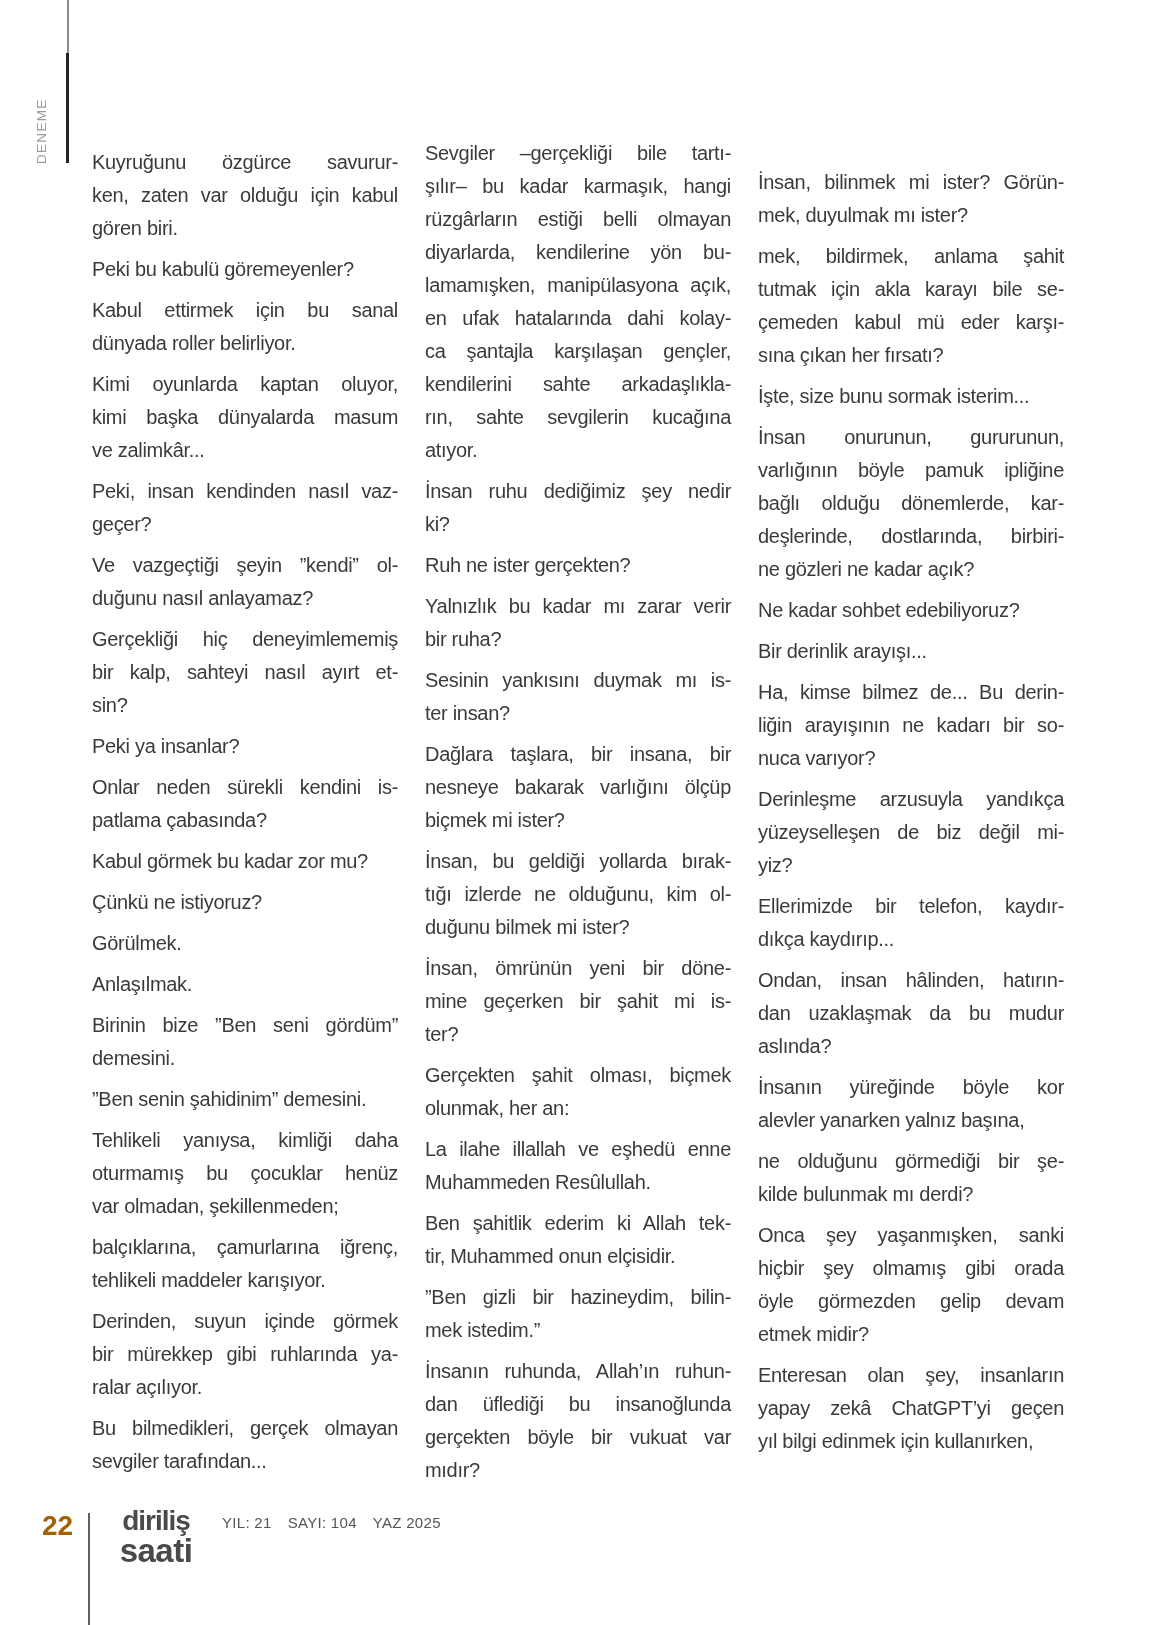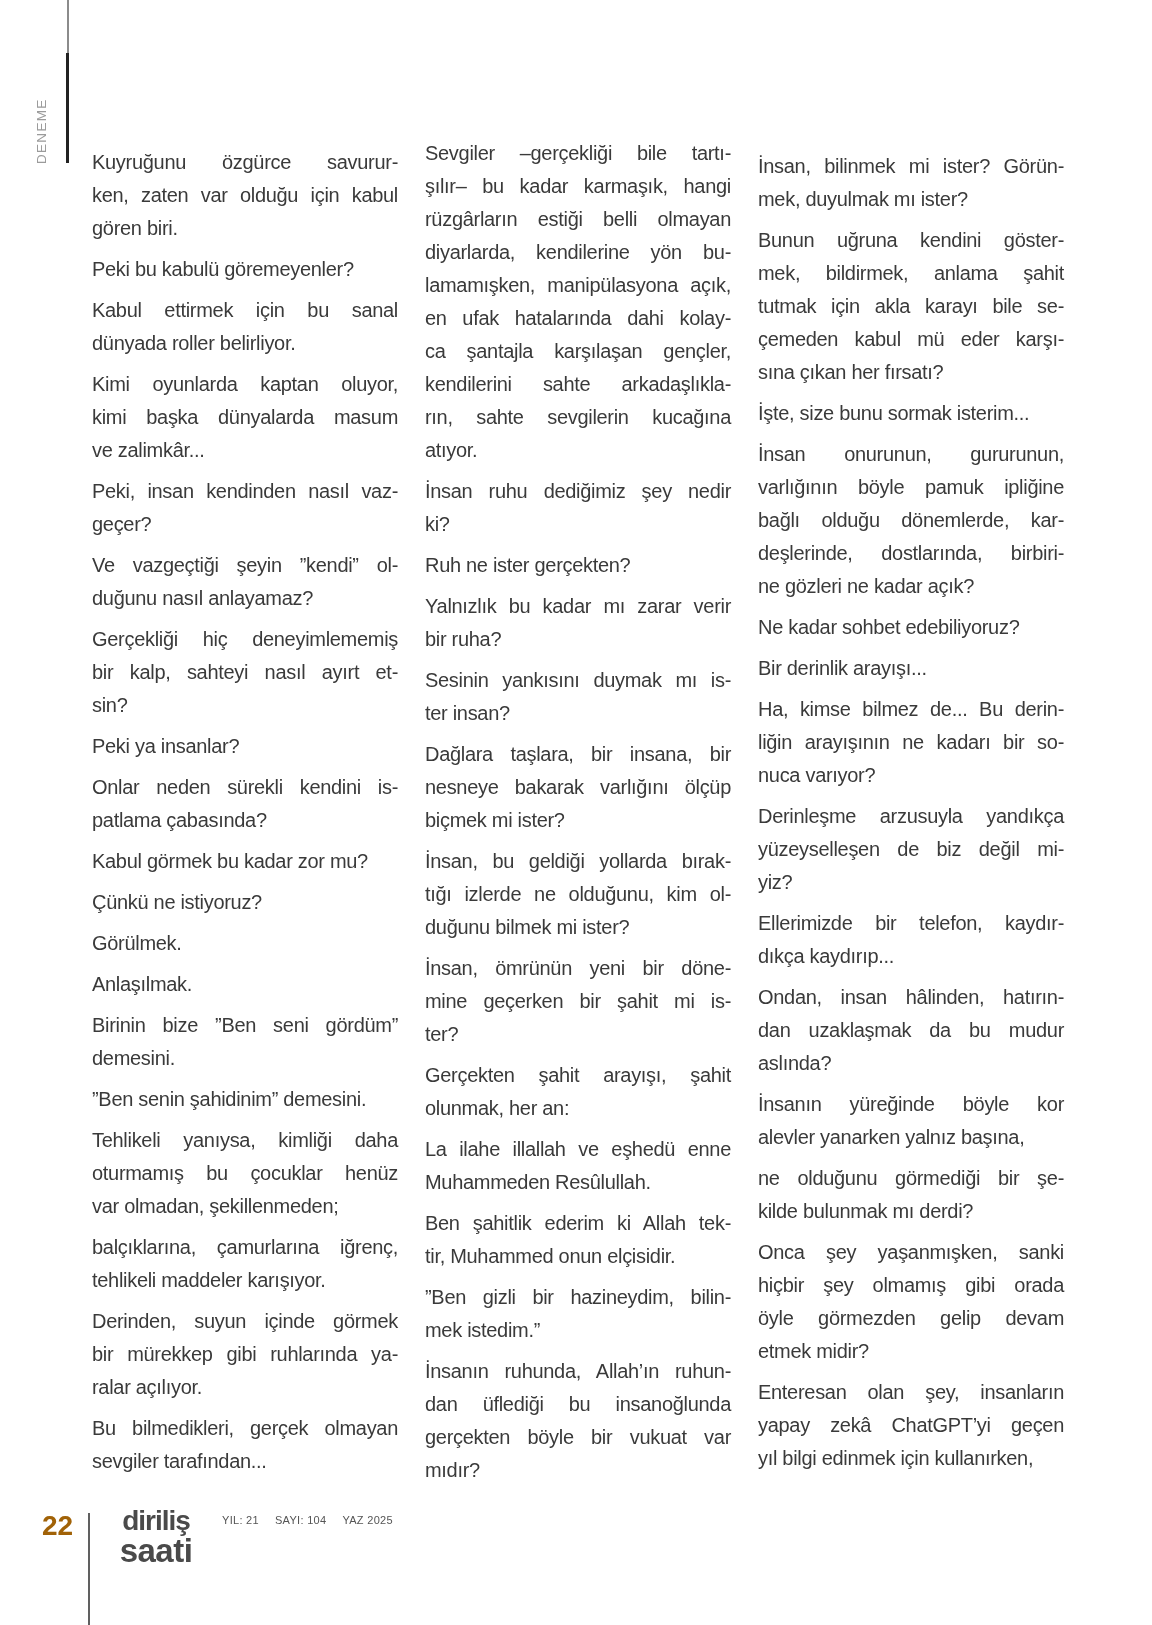--- a/index.html
+++ b/index.html
@@ -51,21 +51,21 @@
   }
   .logo {
     position: absolute; left: 110px; top: 1503px; width: 92px;
     text-align: center; color: #4a4a4a; font-weight: bold;
   }
   .logo-line1 { font-size: 28px; line-height: 36px; letter-spacing: -1px; }
   .logo-line2 { font-size: 33px; line-height: 24px; letter-spacing: -0.5px; }
   .issue-info {
     position: absolute; left: 222px; top: 1514px;
     display: flex; gap: 16px;
-    font-size: 11px; color: #555555; letter-spacing: 0.3px;
+    font-size: 15px; color: #555555; letter-spacing: 0.3px;
   }
 </style>
 </head>
 <body>
 
 <div id="page">
 
   <div class="rule-top-light"></div>
   <div class="rule-top-dark"></div>
   <div class="side-label">DENEME</div>
@@ -184,21 +184,21 @@
           <div class="line">İnsan, bu geldiği yollarda bırak-</div>
           <div class="line">tığı izlerde ne olduğunu, kim ol-</div>
           <div class="line last">duğunu bilmek mi ister?</div>
         </div>
         <div class="para">
           <div class="line">İnsan, ömrünün yeni bir döne-</div>
           <div class="line">mine geçerken bir şahit mi is-</div>
           <div class="line last">ter?</div>
         </div>
         <div class="para">
-          <div class="line">Gerçekten şahit arayışı, şahit</div>
+          <div class="line">Gerçekten şahit olması, biçmek</div>
           <div class="line last">olunmak, her an:</div>
         </div>
         <div class="para">
           <div class="line">La ilahe illallah ve eşhedü enne</div>
           <div class="line last">Muhammeden Resûlullah.</div>
         </div>
         <div class="para">
           <div class="line">Ben şahitlik ederim ki Allah tek-</div>
           <div class="line last">tir, Muhammed onun elçisidir.</div>
         </div>
@@ -212,21 +212,20 @@
           <div class="line">gerçekten böyle bir vukuat var</div>
           <div class="line last">mıdır?</div>
         </div>
       </div>
       <div class="column">
         <div class="para">
           <div class="line">İnsan, bilinmek mi ister? Görün-</div>
           <div class="line last">mek, duyulmak mı ister?</div>
         </div>
         <div class="para">
-          <div class="line">Bunun uğruna kendini göster-</div>
           <div class="line">mek, bildirmek, anlama şahit</div>
           <div class="line">tutmak için akla karayı bile se-</div>
           <div class="line">çemeden kabul mü eder karşı-</div>
           <div class="line last">sına çıkan her fırsatı?</div>
         </div>
         <div class="para">
           <div class="line last">İşte, size bunu sormak isterim...</div>
         </div>
         <div class="para">
           <div class="line">İnsan onurunun, gururunun,</div>

